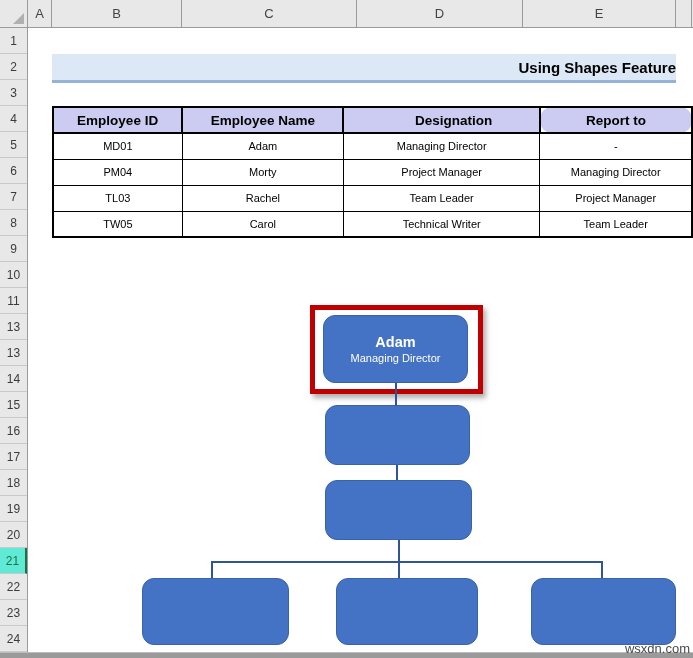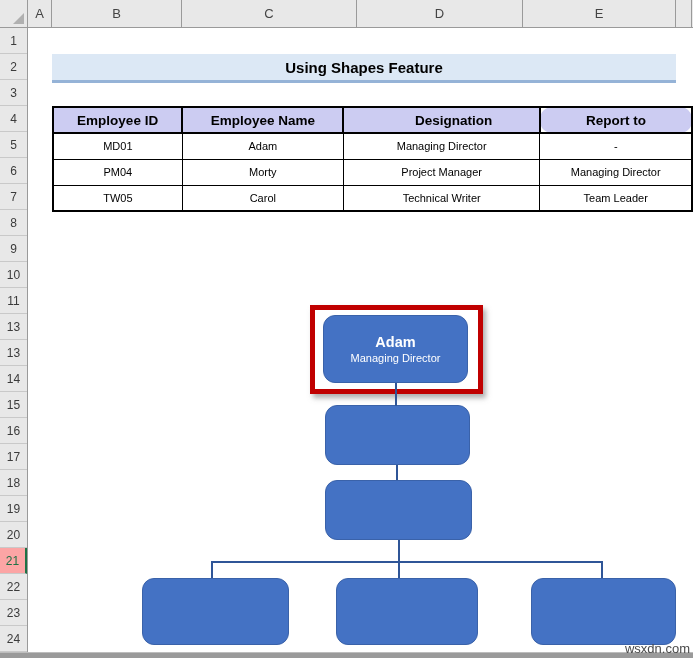--- a/index.html
+++ b/index.html
@@ -32,28 +32,28 @@
     position:absolute;left:0;top:28px;width:28px;
     background:#e8e8e8;border-right:1px solid #9a9a9a;box-sizing:border-box;
   }
   .row-h{
     width:27px;height:26px;box-sizing:border-box;
     border-bottom:1px solid #c9c9c9;
     display:flex;align-items:center;justify-content:center;
     font-size:12px;color:#3b3b3b;
   }
   .row-h.active{
-    background:#fca5a5;color:#1e7145;font-weight:400;
+    background:#5eead4;color:#1e7145;font-weight:400;
     border-right:2px solid #1e7145;
   }
   
   .title-bar{
     position:absolute;left:52px;top:54px;width:624px;height:26px;
     background:#dce8f5;border-bottom:3px solid #95b3d7;box-sizing:content-box;
-    display:flex;align-items:center;justify-content:center;
+    display:flex;align-items:center;justify-content:flex-end;
     font-size:15px;font-weight:bold;color:#000;
   }
   
   table.emp-table{
     position:absolute;left:52px;top:106px;border-collapse:collapse;
     table-layout:fixed;
   }
   table.emp-table td,table.emp-table th{
     border:1.5px solid #000;height:26px;box-sizing:border-box;
     text-align:center;vertical-align:middle;font-size:11px;color:#000;
@@ -174,20 +174,26 @@
           <td>Managing Director</td>
           <td>-</td>
         </tr>
         <tr>
           <td>PM04</td>
           <td>Morty</td>
           <td>Project Manager</td>
           <td>Managing Director</td>
         </tr>
         <tr>
+          <td>TL03</td>
+          <td>Rachel</td>
+          <td>Team Leader</td>
+          <td>Project Manager</td>
+        </tr>
+        <tr>
           <td>TW05</td>
           <td>Carol</td>
           <td>Technical Writer</td>
           <td>Team Leader</td>
         </tr>
       </tbody>
   </table>
 
   <div>
     <div class="callout"></div>

